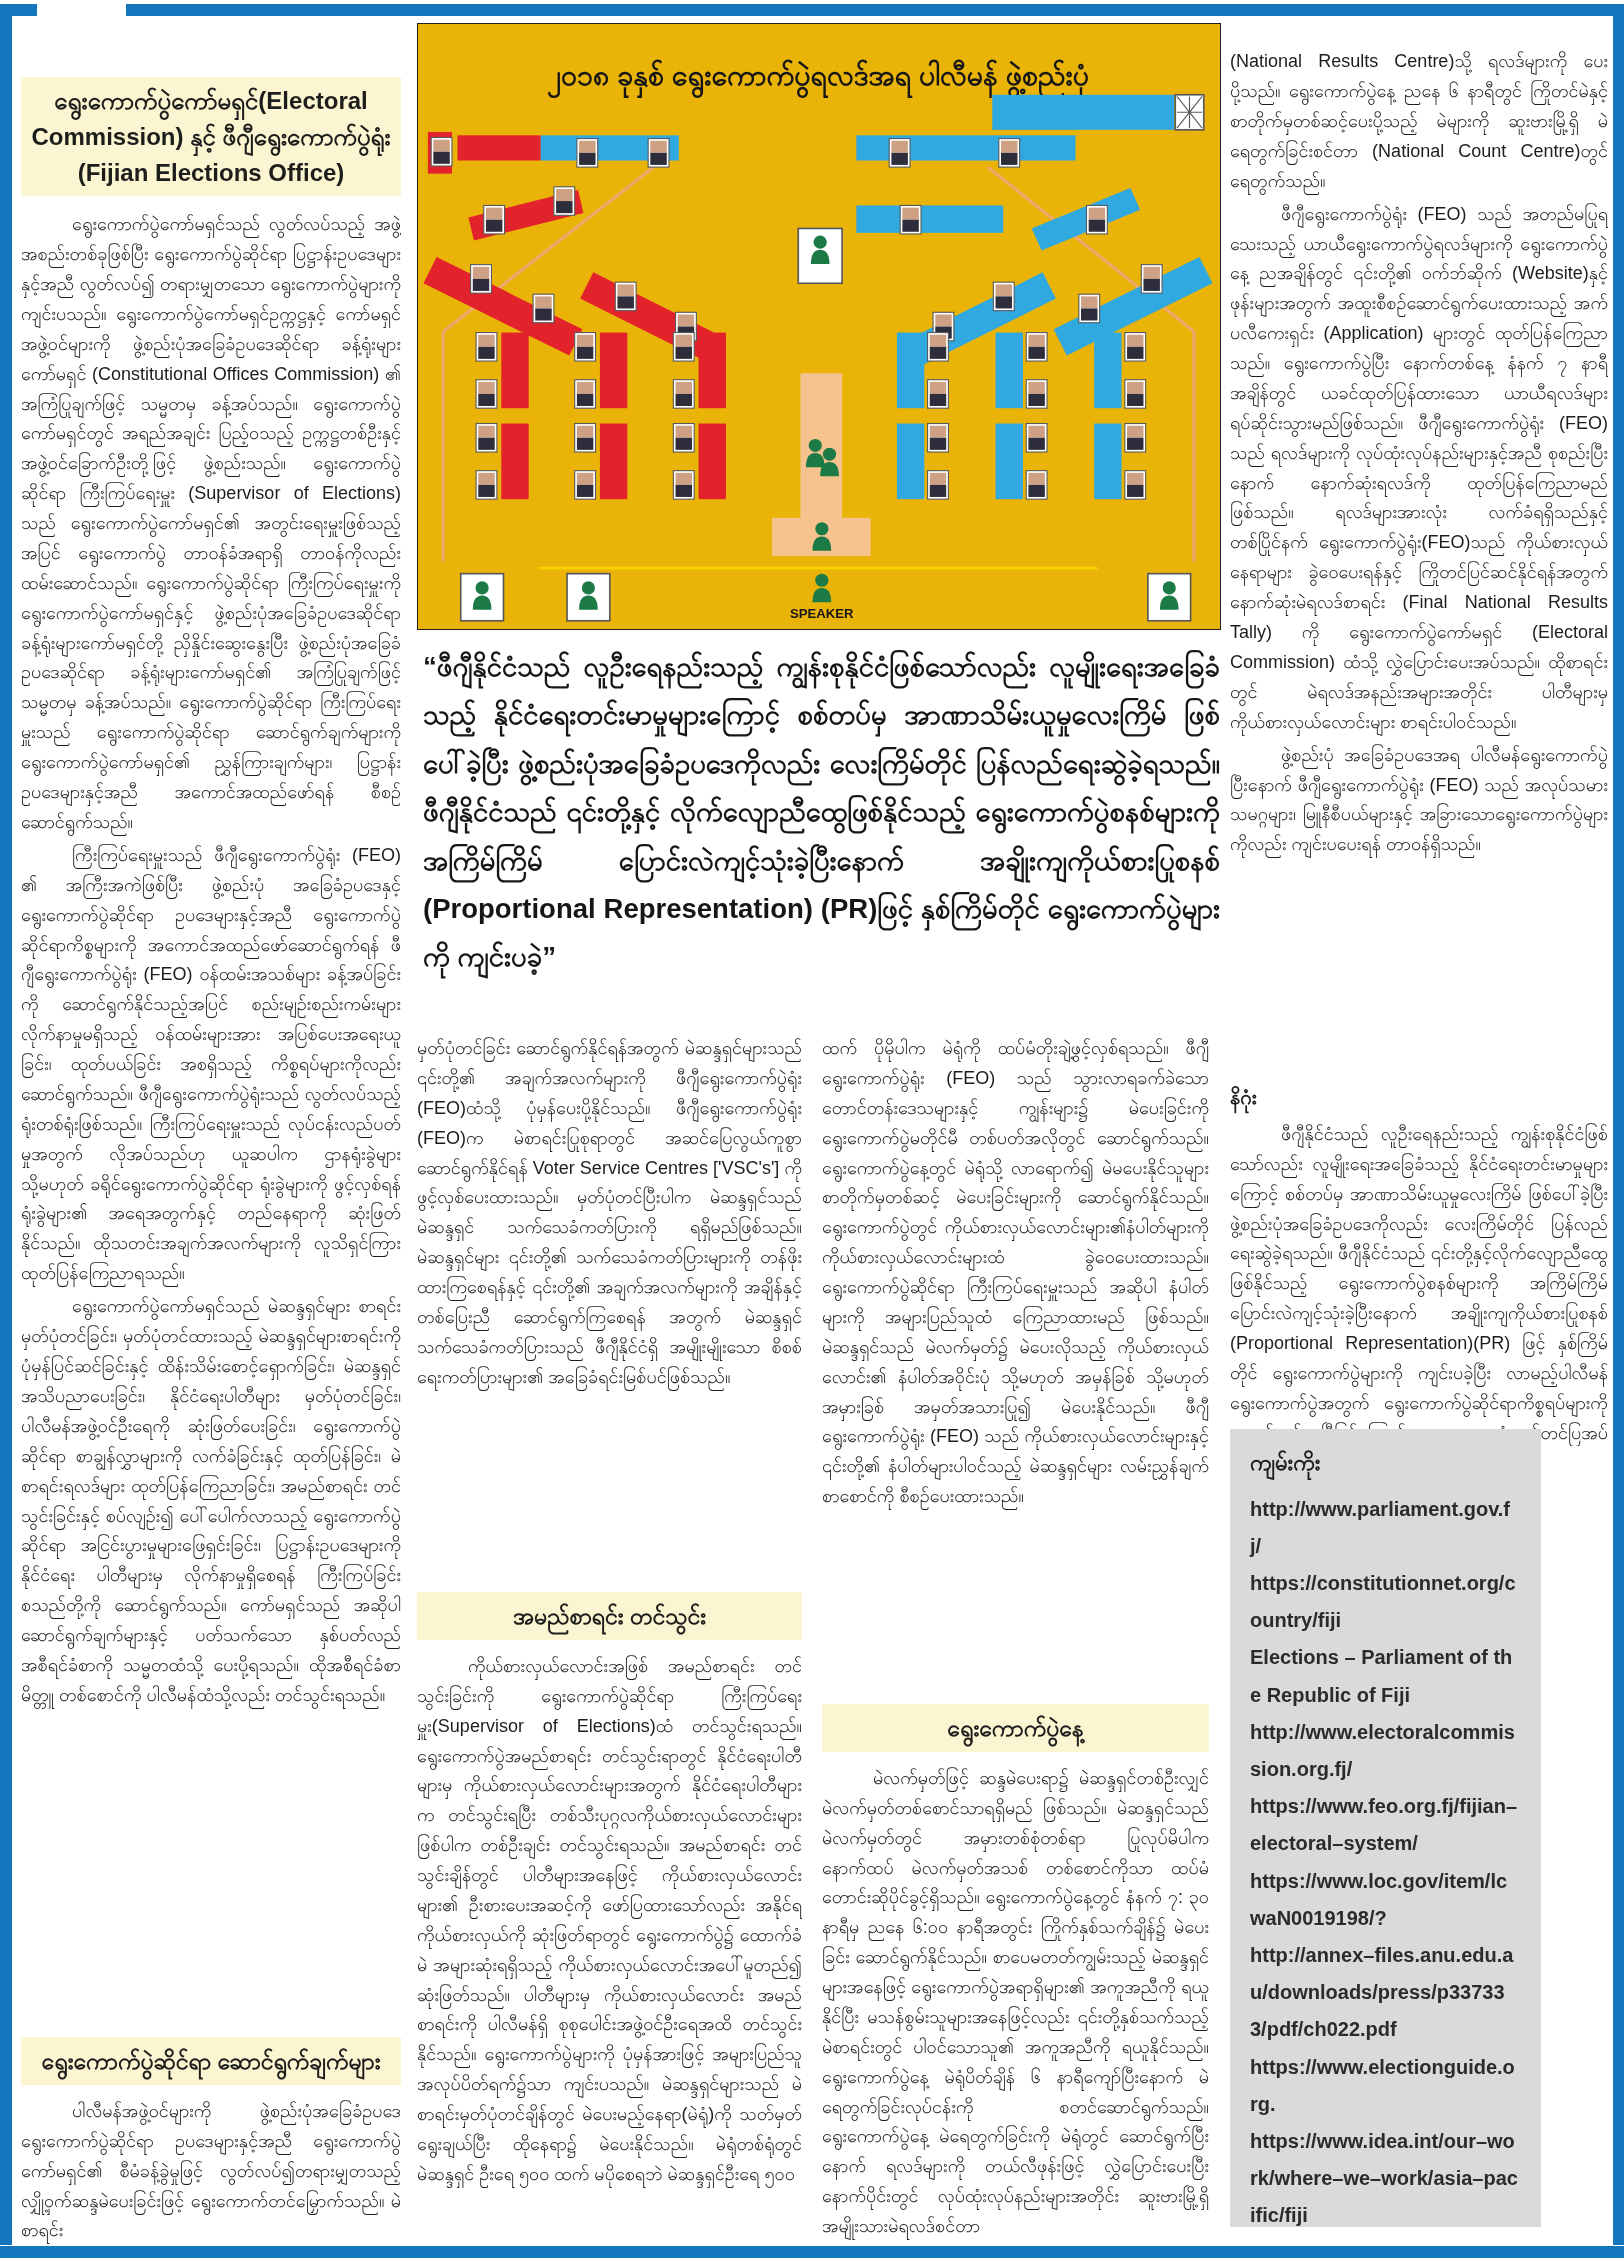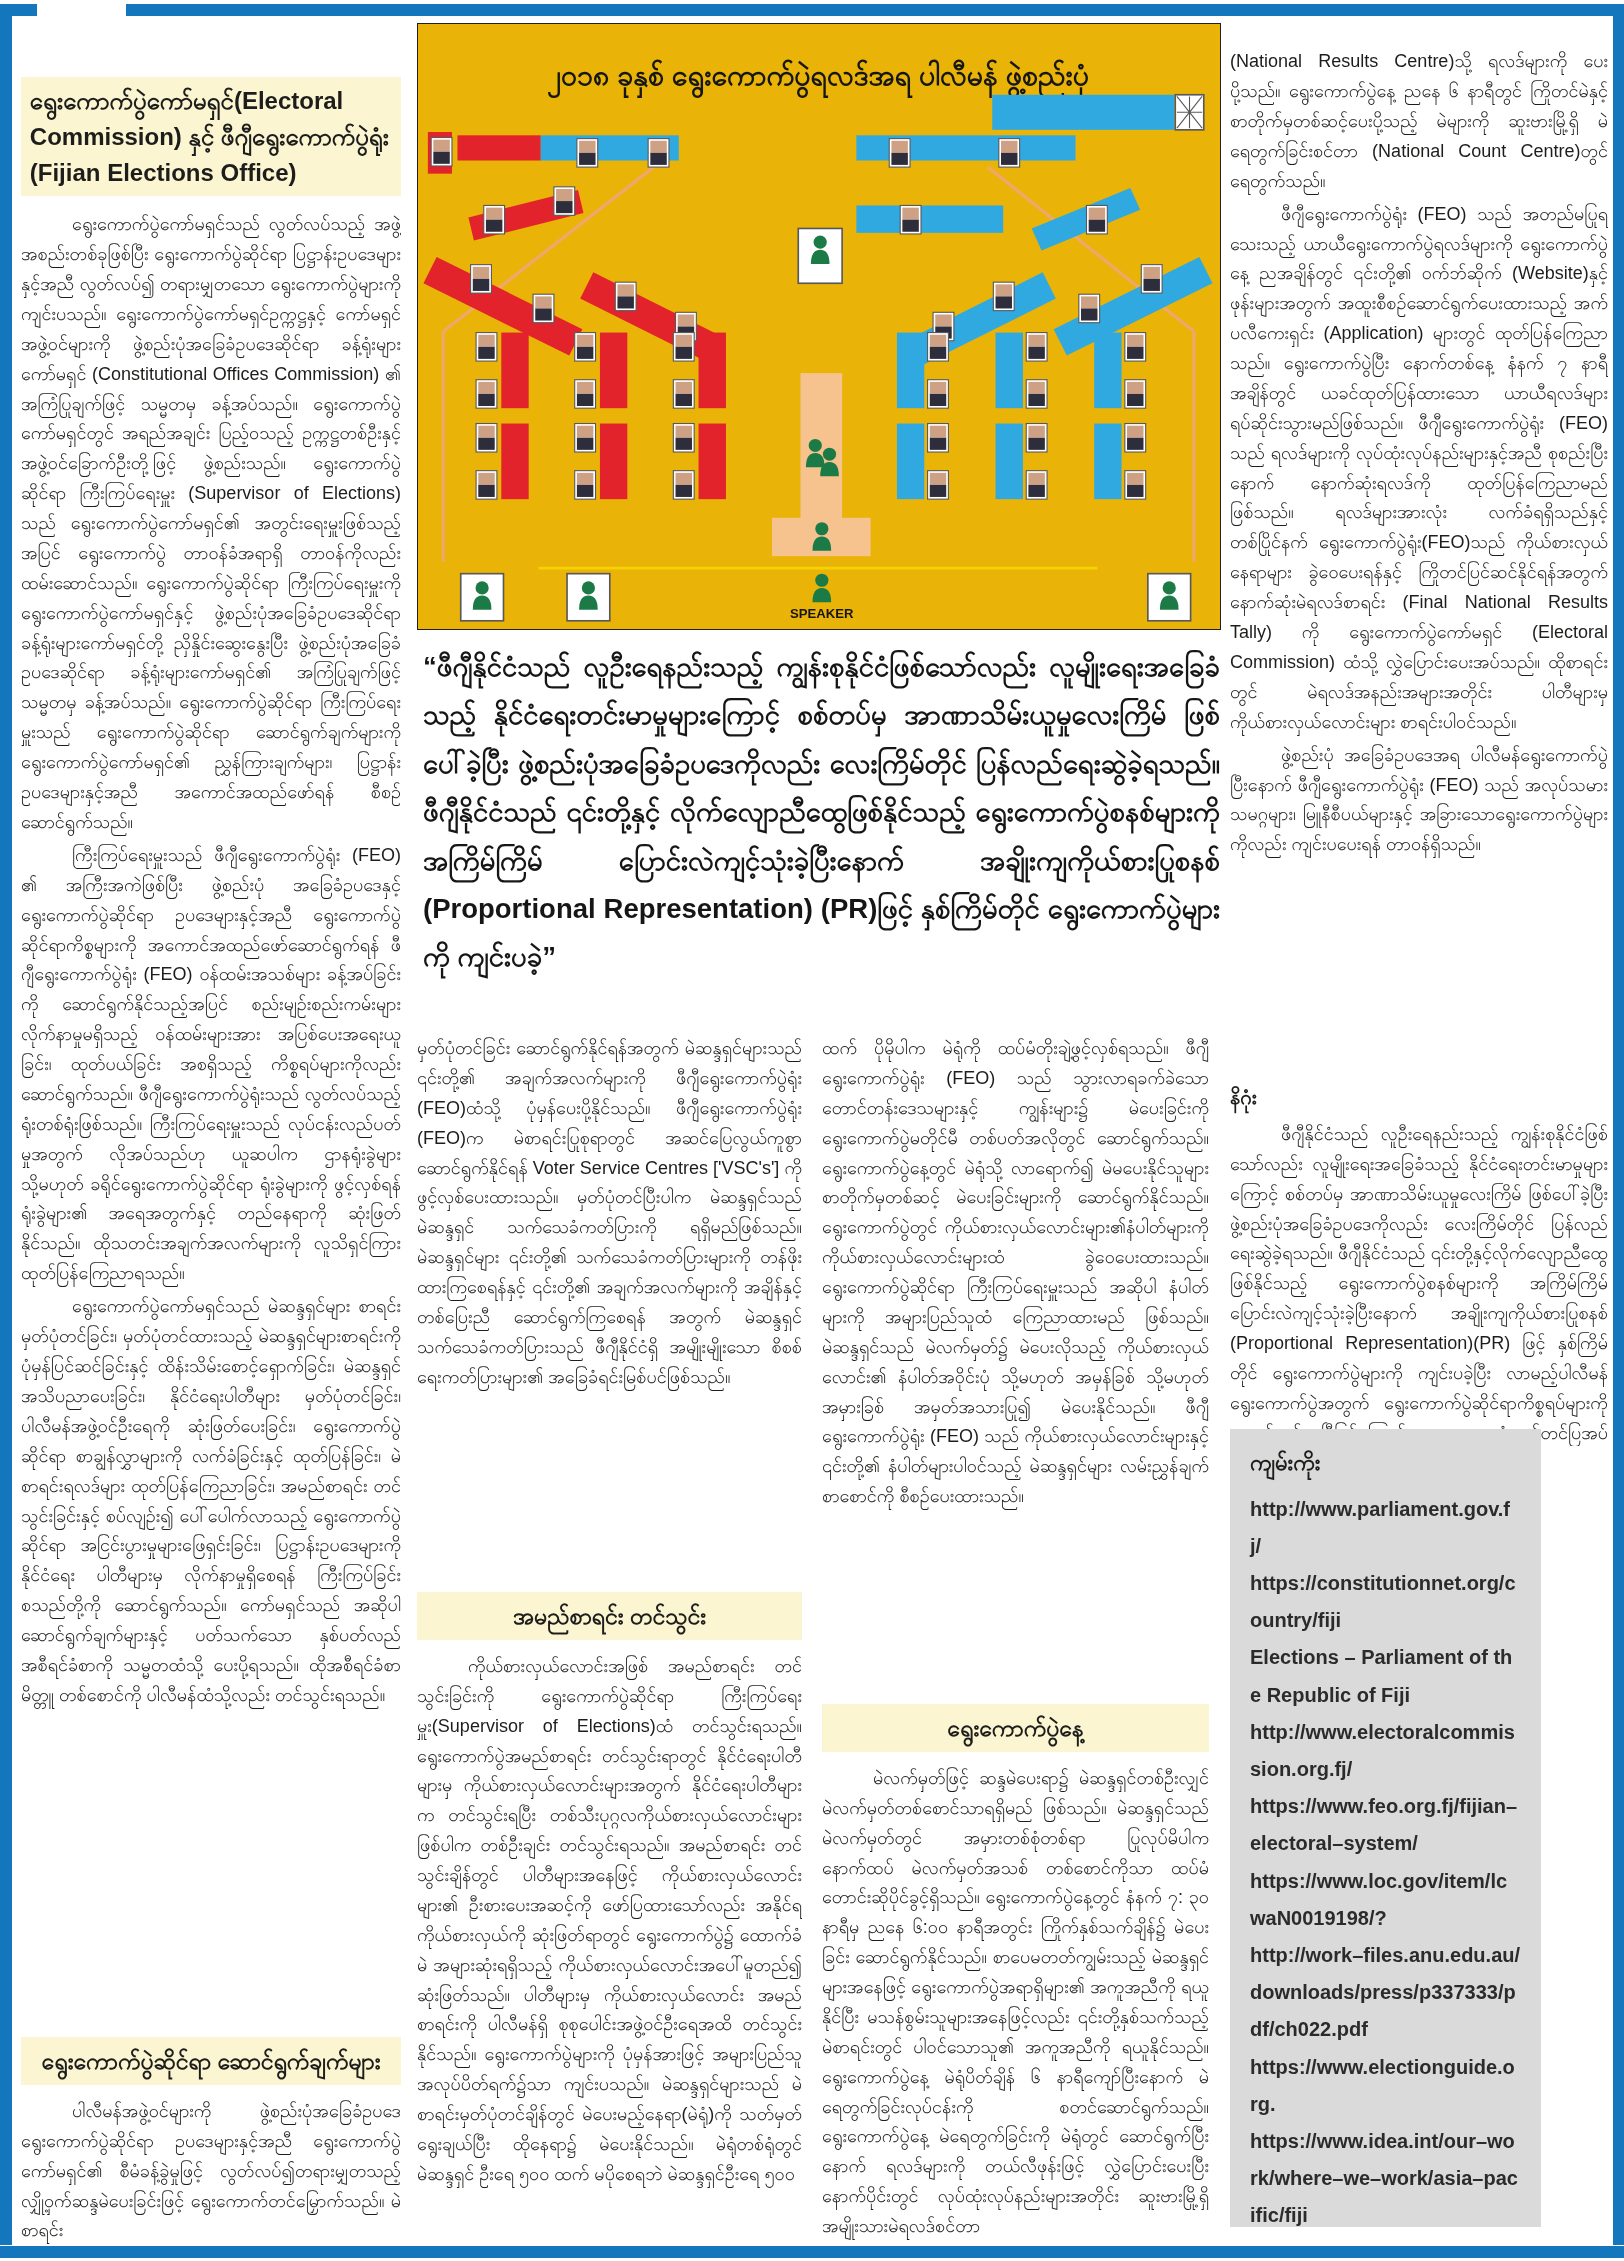--- a/index.html
+++ b/index.html
@@ -6,21 +6,21 @@
   .page{
     position:relative;width:1625px;height:2261px;background:#ffffff;
     font-family:"Liberation Sans","DejaVu Sans",sans-serif;color:#1d1d1b;overflow:hidden;
   }
   .bar{position:absolute;background:var(--frame-blue);}
   .colblock{position:absolute;font-size:18px;line-height:1.66;text-align:justify;overflow:hidden;margin-top:25px;}
   .colblock p{margin:0 0 3.3px 0;text-indent:51px;word-break:break-word;}
   .colblock p.noindent{text-indent:0;}
   .hl-main{
     background:var(--hl-yellow);font-weight:bold;font-size:24px;line-height:1.5;
-    padding:5.5px 8.8px;margin:0 0 14.3px 0;text-align:left;text-indent:0;
+    padding:5.5px 8.8px;margin:0 0 14.3px 0;text-align:center;text-indent:0;
   }
   .hl-sub{
     display:block;background:var(--hl-yellow);font-weight:bold;font-size:23px;line-height:1.5;
     padding:6.6px 5.5px;margin:3.3px 0 12px 0;text-align:center;text-indent:0;
   }
   .inline-head{font-weight:bold;font-size:20px;text-indent:0;margin:2.2px 0 5.5px 0;}
   .figurebox{
     position:absolute;left:417px;top:23px;width:804px;height:607px;
     border:1.6px solid #231f20;background:#eab308;box-sizing:border-box;
   }
@@ -213,21 +213,21 @@
 
   <div class="refbox" style="background: rgb(218, 218, 218);">
     <div class="ref-title">ကျမ်းကိုး</div>
     <div id="ref-links">
         <a class="link">http://www.parliament.gov.fj/</a>
         <a class="link">https://constitutionnet.org/country/fiji</a>
         <a class="link">Elections – Parliament of the Republic of Fiji</a>
         <a class="link">http://www.electoralcommission.org.fj/</a>
         <a class="link">https://www.feo.org.fj/fijian–electoral–system/</a>
         <a class="link">https://www.loc.gov/item/lcwaN0019198/?</a>
-        <a class="link">http://work–files.anu.edu.au/downloads/press/p337333/pdf/ch022.pdf</a>
+        <a class="link">http://annex–files.anu.edu.au/downloads/press/p337333/pdf/ch022.pdf</a>
         <a class="link">https://www.electionguide.org.</a>
         <a class="link">https://www.idea.int/our–work/where–we–work/asia–pacific/fiji</a>
         <a class="link">https://aceproject.org/ace–en/topics/em/annex/electoral–management</a>
         <a class="link">https://www.c–r.org/programme/pacific/fiji–conflict–focus?</a>
         <a class="link">https://www.whereig.com/fiji/</a>
       </div>
   </div>
 
 </div>
 

